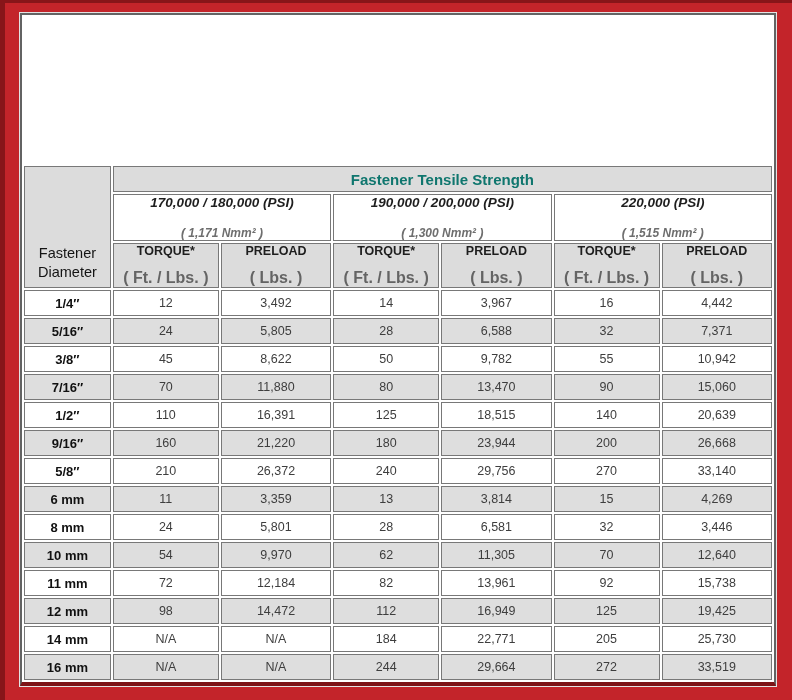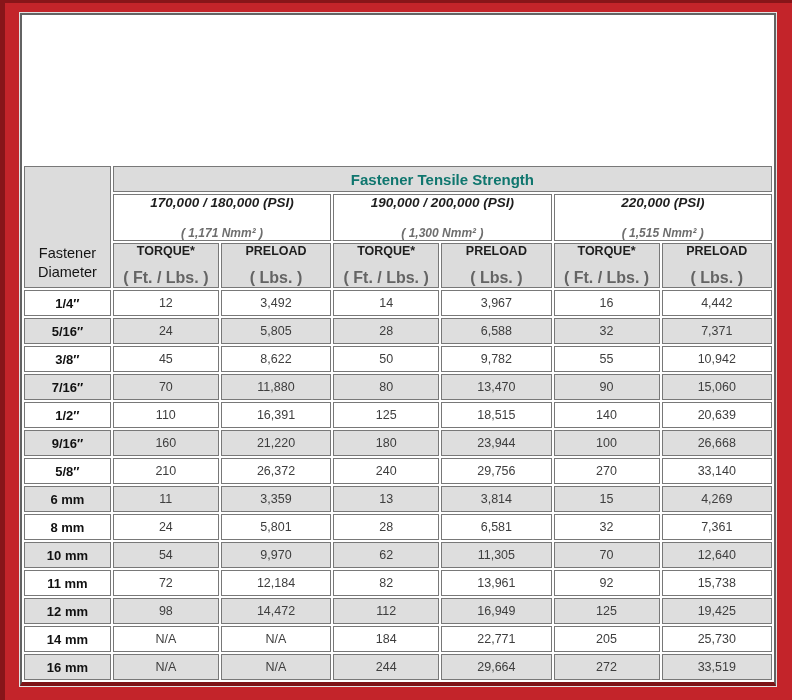--- a/index.html
+++ b/index.html
@@ -161,21 +161,21 @@
           <td>18,515</td>
           <td>140</td>
           <td>20,639</td>
         </tr>
         <tr>
           <th class="diam">9/16″</th>
           <td>160</td>
           <td>21,220</td>
           <td>180</td>
           <td>23,944</td>
-          <td>100</td>
+          <td>200</td>
           <td>26,668</td>
         </tr>
         <tr>
           <th class="diam">5/8″</th>
           <td>210</td>
           <td>26,372</td>
           <td>240</td>
           <td>29,756</td>
           <td>270</td>
           <td>33,140</td>
@@ -189,21 +189,21 @@
           <td>15</td>
           <td>4,269</td>
         </tr>
         <tr>
           <th class="diam">8 mm</th>
           <td>24</td>
           <td>5,801</td>
           <td>28</td>
           <td>6,581</td>
           <td>32</td>
-          <td>7,361</td>
+          <td>3,446</td>
         </tr>
         <tr>
           <th class="diam">10 mm</th>
           <td>54</td>
           <td>9,970</td>
           <td>62</td>
           <td>11,305</td>
           <td>70</td>
           <td>12,640</td>
         </tr>

